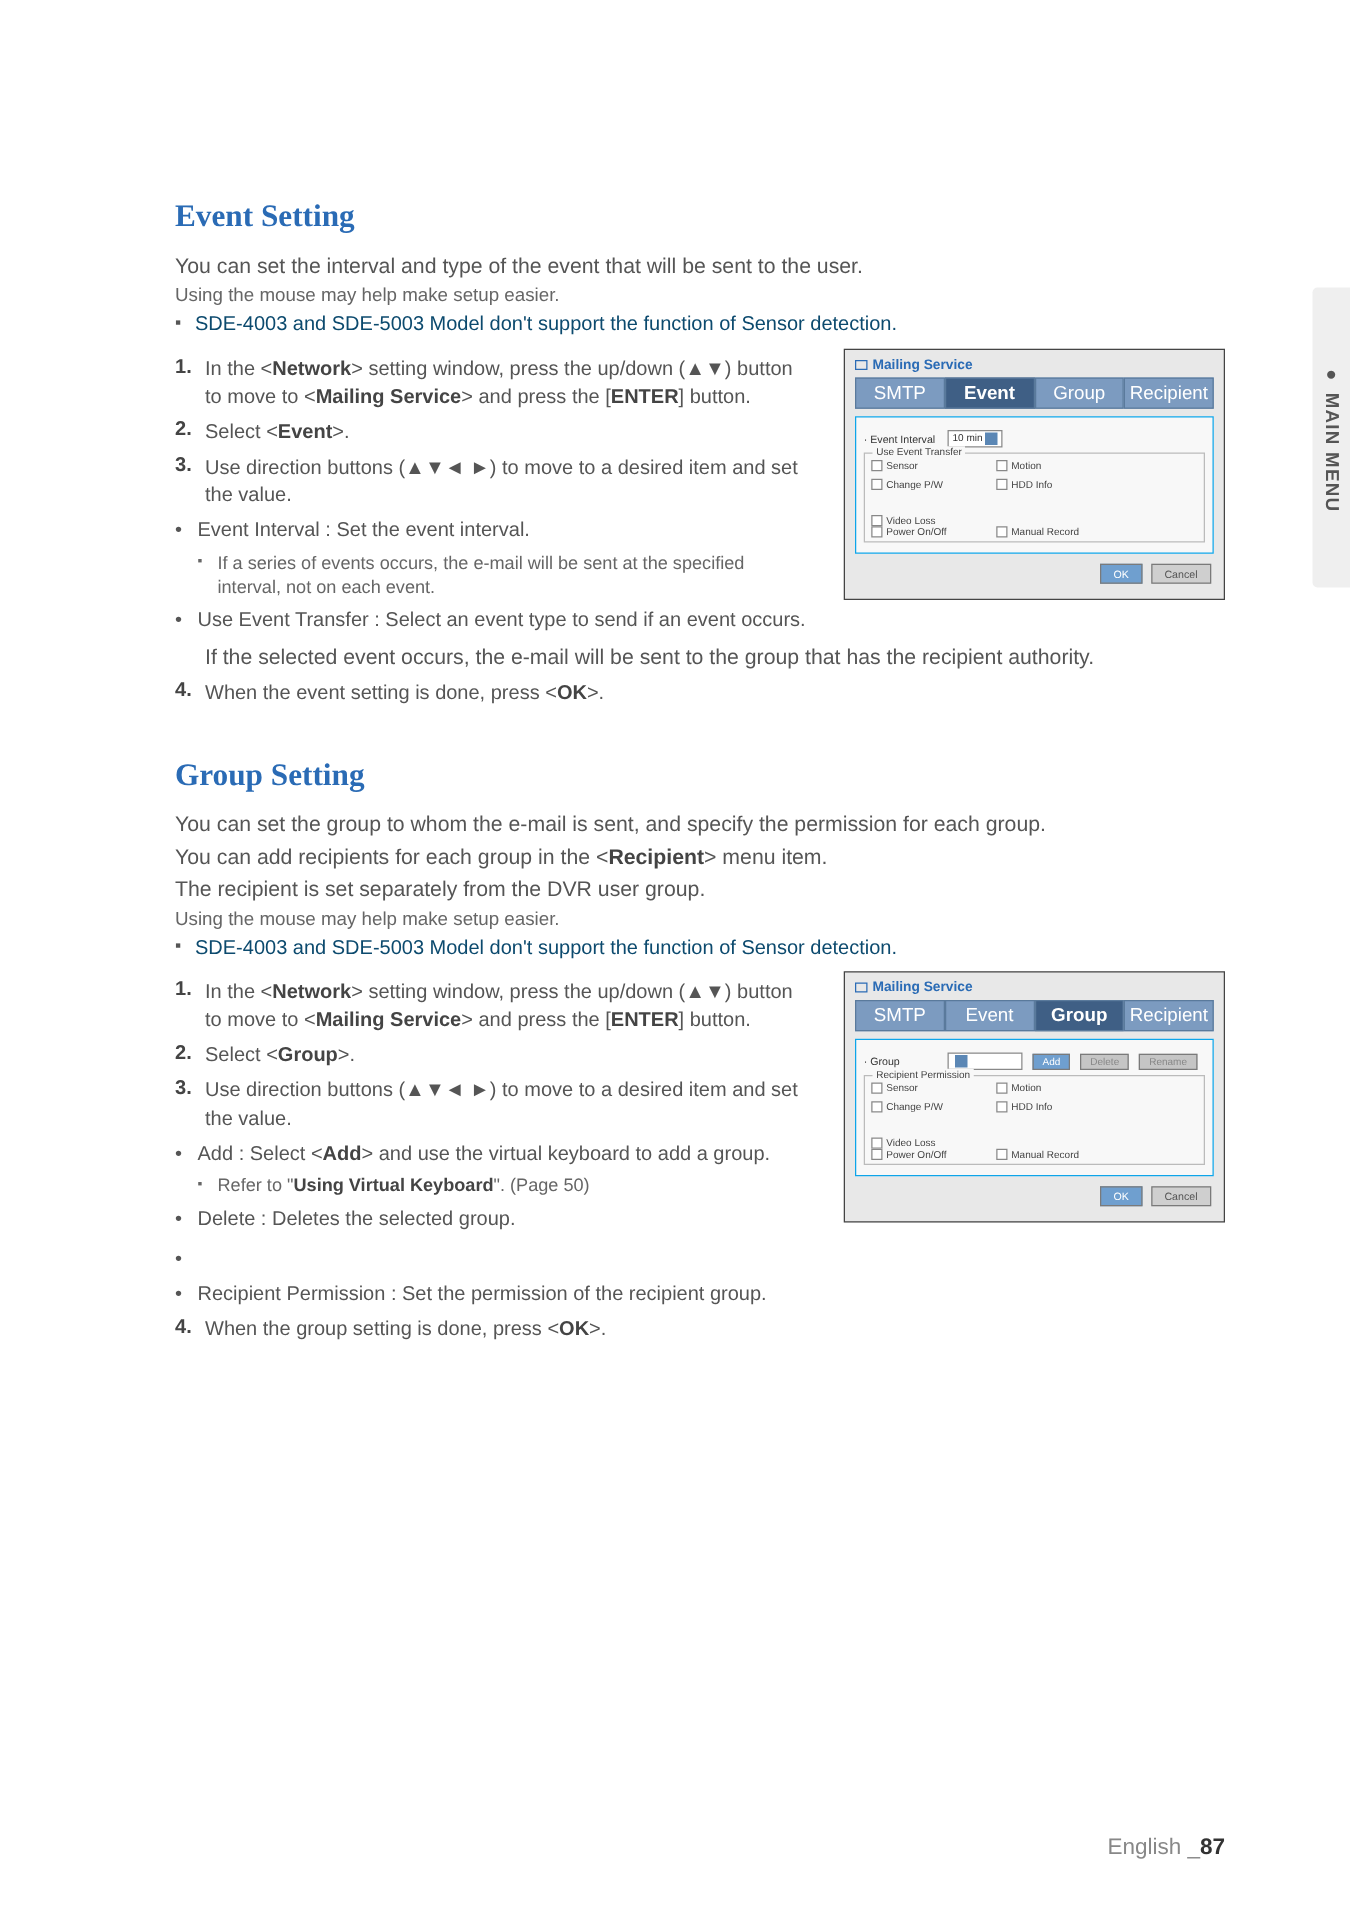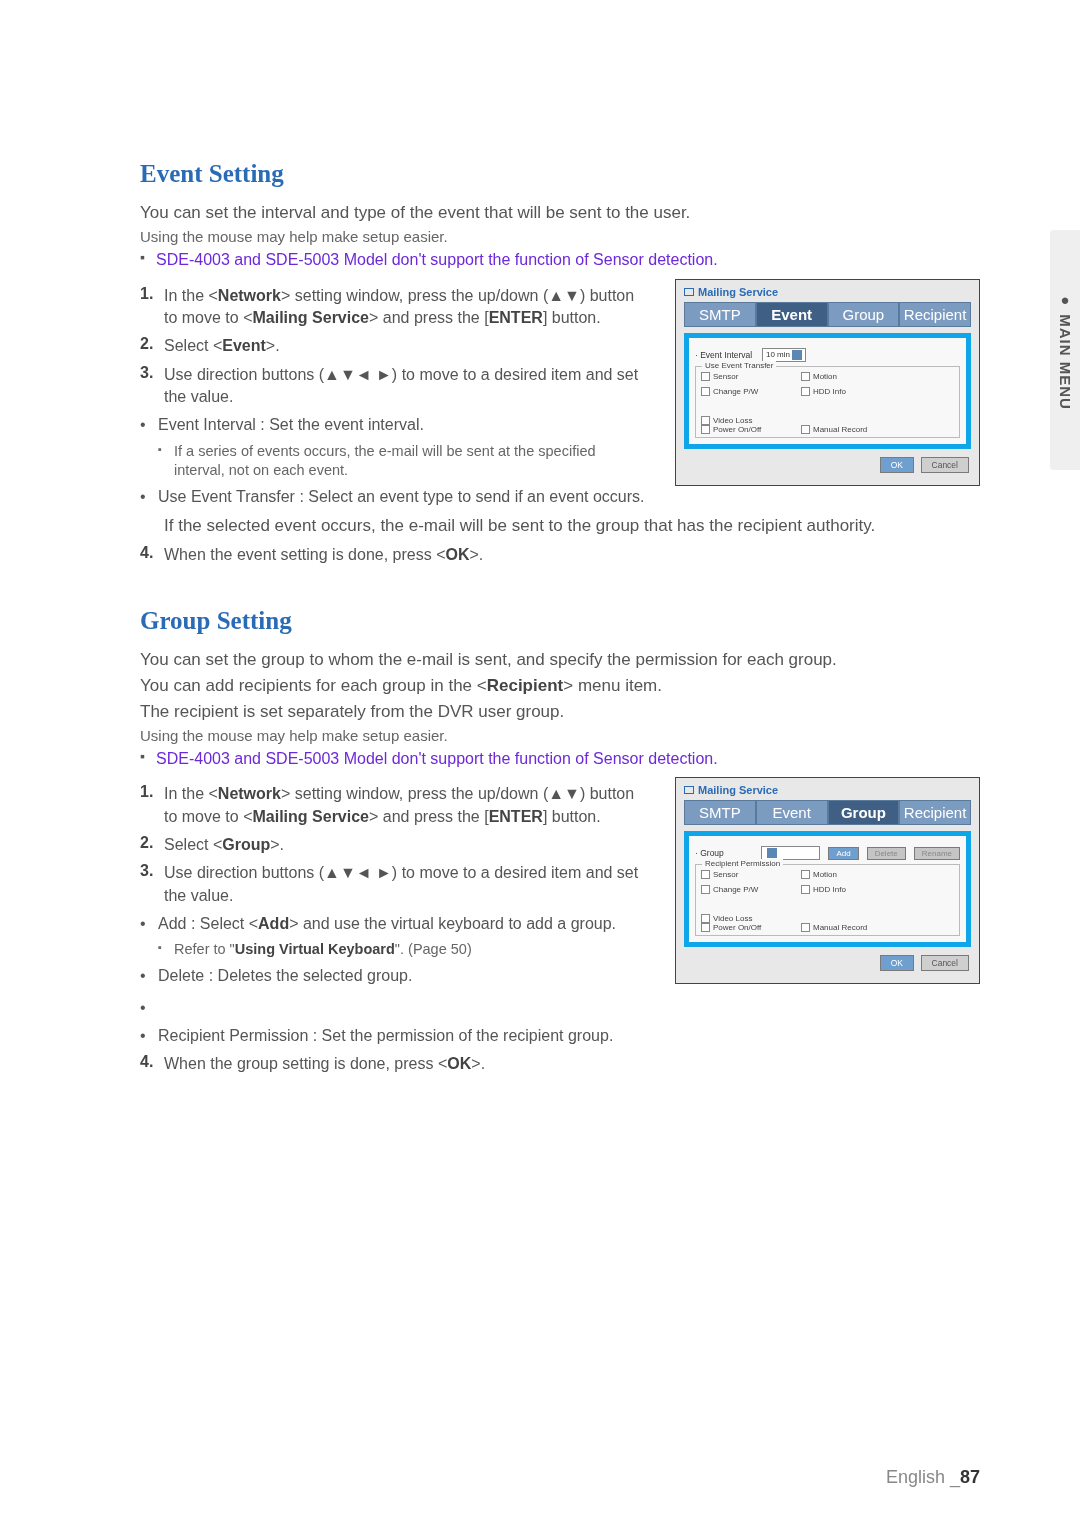--- a/index.html
+++ b/index.html
@@ -29,21 +29,21 @@
     font-size: 15px;
     letter-spacing: 1px;
     font-weight: bold;
     color: #555;
   }
   h2.section { color: #2a6bb5; font-size: 25px; font-weight: bold; margin: 0 0 14px 0; font-family: Liberation Serif, serif; }
   p.intro { font-size: 17px; color: #555; margin: 3px 0; line-height: 1.35; }
   p.small { font-size: 15px; color: #666; margin: 2px 0; }
   .bullet-row { display: flex; align-items: flex-start; margin: 4px 0; }
   .bullet-row .mk { width: 16px; flex-shrink: 0; font-size: 14px; color: #555; }
-  .bullet-row .tx { font-size: 16px; color: #6d28d9; line-height: 1.35; }
+  .bullet-row .tx { font-size: 16px; color: #0c4a6e; line-height: 1.35; }
   .content-row { display: flex; align-items: flex-start; gap: 28px; margin-top: 8px; }
   .left-col { flex: 1; }
   ol.steps { list-style: none; counter-reset: st; }
   ol.steps > li { display: flex; margin: 6px 0; }
   ol.steps > li::before { counter-increment: st; content: counter(st) "."; font-weight: bold; font-size: 16px; color: #444; width: 24px; flex-shrink: 0; }
   ol.steps > li .body { font-size: 16px; color: #555; line-height: 1.4; }
   .sub { margin: 5px 0 5px 0; font-size: 16px; color: #555; line-height: 1.4; display: flex; }
   .sub .dot { width: 18px; flex-shrink: 0; }
   .subsub { margin: 2px 0 2px 18px; font-size: 14.5px; color: #666; line-height: 1.35; display: flex; }
   .subsub .sq { width: 16px; flex-shrink: 0; font-size: 11px; }
@@ -57,21 +57,21 @@
     background: #e8e8e8;
     font-size: 9px;
     color: #333;
     padding: 6px 8px 12px 8px;
   }
   .shot .title { color: #2a6bb5; font-weight: bold; font-size: 11px; margin-bottom: 4px; display: flex; align-items: center; gap: 4px; }
   .shot .title .ic { width: 10px; height: 8px; border: 1px solid #2a6bb5; display: inline-block; }
   .tabs { display: flex; gap: 0; margin-bottom: 6px; }
   .tabs .tab { flex: 1; text-align: center; padding: 3px 0; background: #7c9bc0; color: #fff; font-size: 15px; border: 1px solid #5a7a9c; }
   .tabs .tab.active { background: #3f5f85; font-weight: bold; }
-  .shot-body { background: #f8f8f8; border: 5px solid #0ea5e9; padding: 6px; min-height: 110px; }
+  .shot-body { background: #f8f8f8; border: 1px solid #0ea5e9; padding: 6px; min-height: 110px; }
   .field-row { display: flex; align-items: center; gap: 5px; margin: 4px 0; font-size: 8.5px; color: #333; }
   .field-row .lbl { width: 62px; }
   .dd { border: 1px solid #888; background: #fff; padding: 1px 3px; font-size: 8px; display: flex; align-items: center; gap: 2px; }
   .dd .arr { width: 10px; height: 10px; background: #5b87b5; display: inline-block; }
   .fieldset { border: 1px solid #bbb; padding: 5px 5px 3px 5px; margin-top: 4px; position: relative; }
   .fieldset .leg { position: absolute; top: -6px; left: 6px; background: #f8f8f8; padding: 0 3px; font-size: 8px; color: #444; }
   .chk-row { display: flex; gap: 20px; flex-wrap: wrap; }
   .chk { display: flex; align-items: center; gap: 3px; font-size: 8px; color: #444; width: 80px; }
   .chk .box { width: 9px; height: 9px; border: 1px solid #888; background: #fff; }
   .btn-row { text-align: right; margin-top: 8px; }

